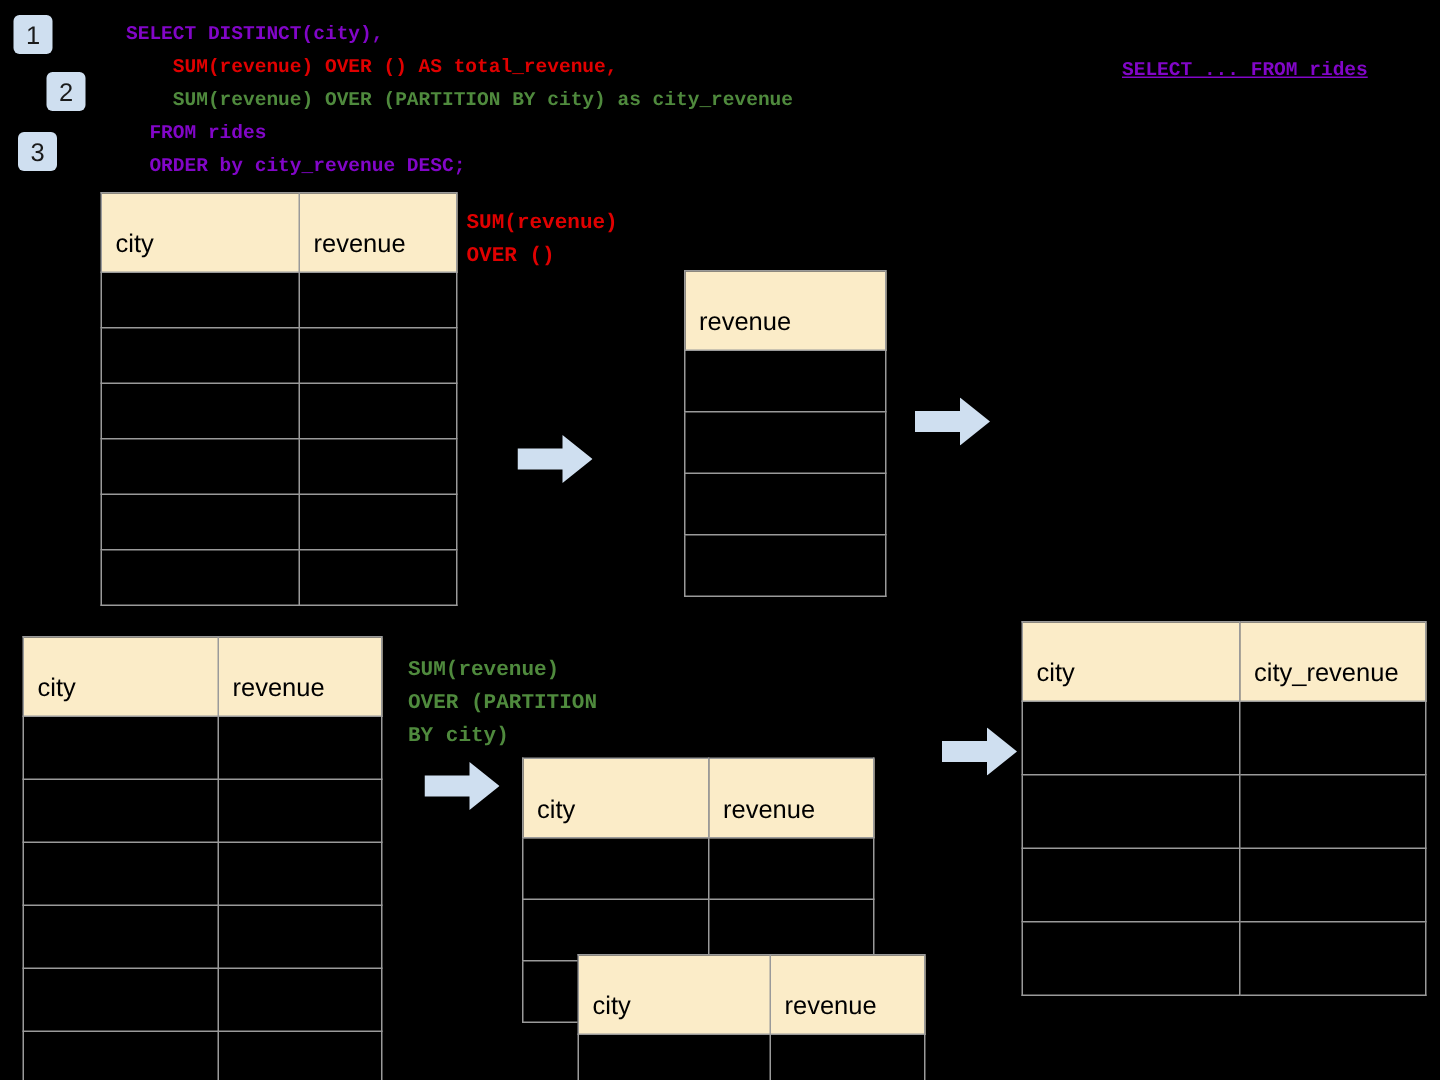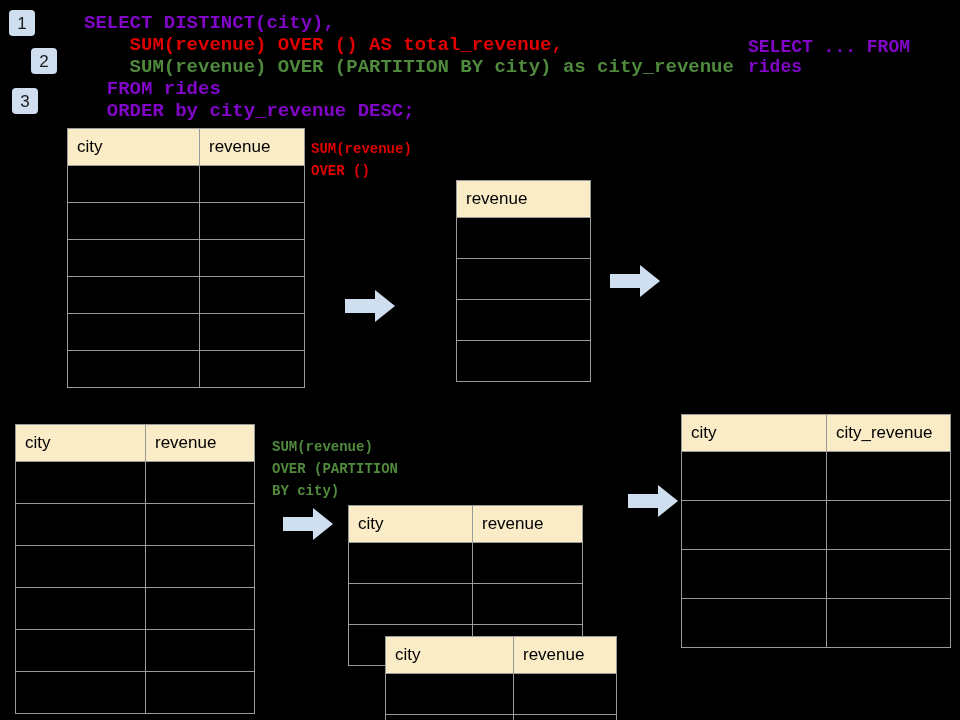--- a/index.html
+++ b/index.html
@@ -29,38 +29,39 @@
     border-radius: 4px;
   }
   #badge-1 { left: 9px;  top: 10px; width: 26px; height: 26px; }
   #badge-2 { left: 31px; top: 48px; width: 26px; height: 26px; }
   #badge-3 { left: 12px; top: 88px; width: 26px; height: 26px; }
 
   
   .sql {
     position: absolute;
     font-family: "Liberation Mono", "DejaVu Sans Mono", monospace;
-    font-size: 19px;
+    font-size: 13px;
     font-weight: bold;
     white-space: pre;
     letter-spacing: 0px;
   }
   #sql-main { left: 84px; top: 12px; line-height: 22px; }
   .sql-violet { color: #8206c8; }
   .sql-red    { color: #e00000; }
   .sql-green  { color: #4f8a3d; }
 
   #sql-side {
     left: 748px; top: 37px;
     line-height: 20px;
-    font-size: 18px;
+    font-size: 13px;
     color: #8206c8;
     max-width: 200px;
     white-space: normal;
     word-break: break-word;
+    text-decoration: underline;
   }
 
   
   .annot {
     position: absolute;
     font-family: "Liberation Mono", "DejaVu Sans Mono", monospace;
     font-size: 14px;
     font-weight: bold;
     line-height: 22px;
     white-space: pre;
@@ -80,21 +81,21 @@
     padding: 0;
     margin: 0;
     font-weight: normal;
     text-align: left;
   }
   .tbl th {
     background: #fbecc8;
     color: #000000;
     font-family: "Liberation Sans", sans-serif;
     font-size: 17px;
-    padding: 5px 0 5px 9px;
+    padding: 21px 0 5px 9px;
     height: 26px;
     vertical-align: middle;
   }
   .tbl td {
     background: #000000;
     height: 36px;
   }
 
   #tbl-rides-top   { left: 67px;  top: 128px; width: 238px; }
   #tbl-rides-top th:first-child { width: 122px; }

